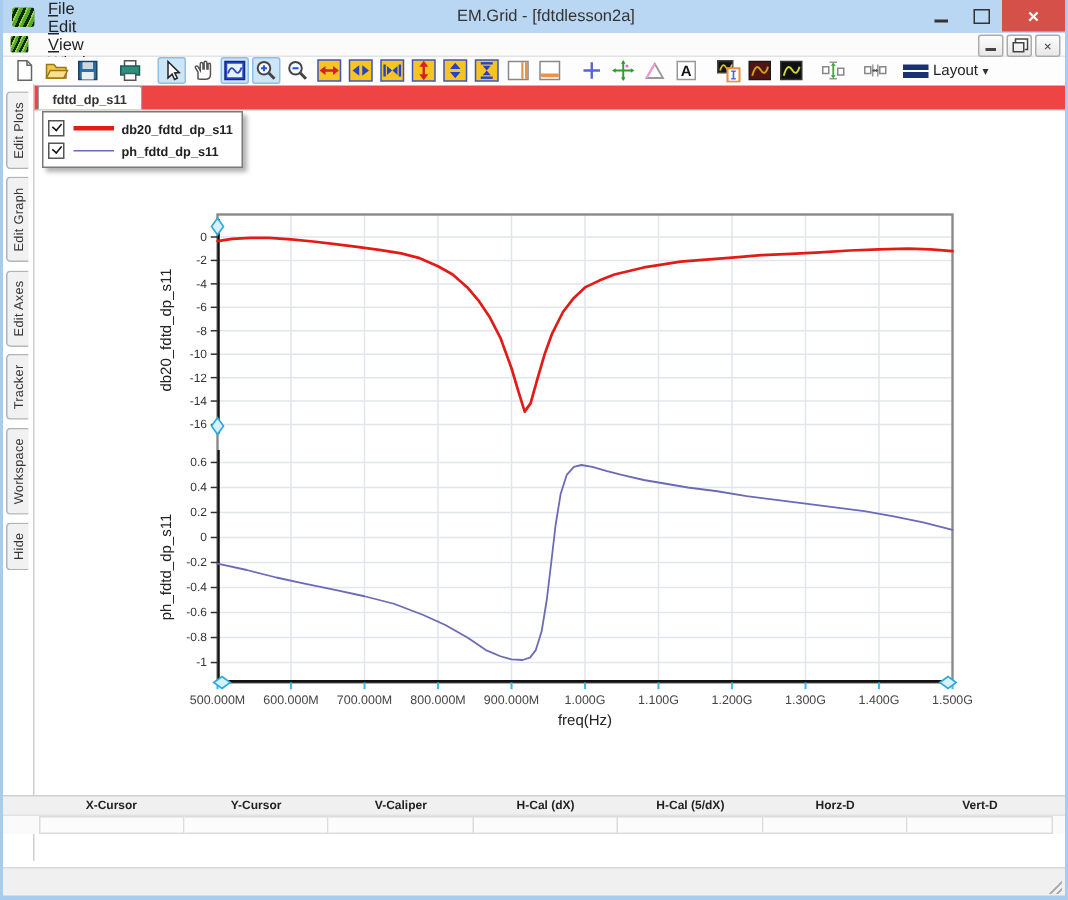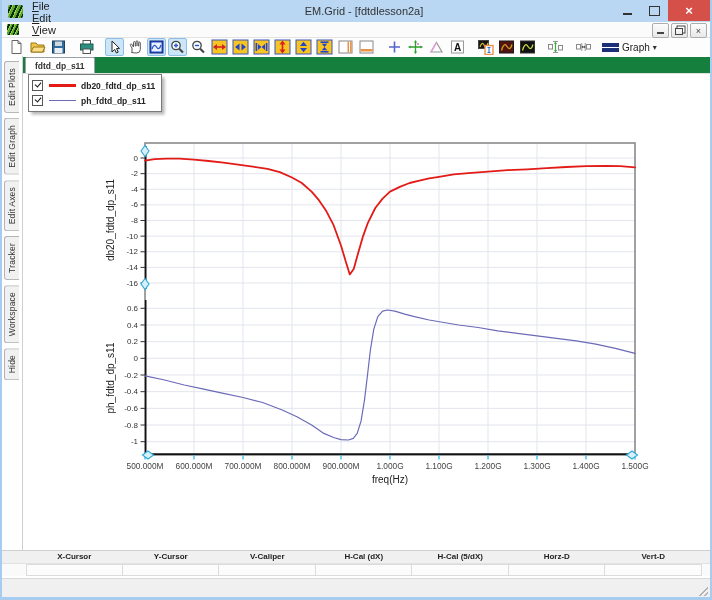--- a/index.html
+++ b/index.html
@@ -34,34 +34,34 @@
   .ti.act{background:#cde6f7;border-color:#8fbfe8;}
   .gap{width:7px;flex:0 0 auto;}
   .layout-btn{display:inline-flex;align-items:center;gap:3px;margin-left:8px;font-size:10px;color:#222;}
   .layout-swatch{width:17px;height:9px;background:linear-gradient(#1b2f77 0 4px,#fff 4px 5px,#1b2f77 5px 9px);}
   .layout-caret{font-size:8px;color:#333;}
   
   .client{position:absolute;left:0;top:56px;width:708px;height:522px;background:#fff;}
   .side-strip{position:absolute;left:0;top:0;width:20px;height:518px;background:#fff;border-right:1px solid #cfcfcf;}
   .side-tab{writing-mode:vertical-rl;transform:rotate(180deg);background:#f1f1f1;border:1px solid #b3b3b3;border-left:none;
             border-radius:0 3px 3px 0;margin:5px 0 0 2px;padding:6px 2px;font-size:8.5px;color:#333;letter-spacing:.2px;}
-  .doc-tabbar{position:absolute;left:21px;top:1px;right:0;height:16px;background:#15803d;border-bottom:1px solid #e0e0e0;}
+  .doc-tabbar{position:absolute;left:21px;top:1px;right:0;height:16px;background:#ef4444;border-bottom:1px solid #e0e0e0;}
   .doc-tab{position:absolute;left:2px;top:0;height:15px;padding:0 9px;background:#fff;border:1px solid #9aa0a6;border-bottom:none;
            border-radius:2px 2px 0 0;font-size:8.5px;font-weight:bold;color:#333;display:flex;align-items:center;}
   
   .legend{position:absolute;left:26px;top:18px;background:#fff;border:1px solid #7a7a7a;box-shadow:2.5px 2.5px 3px rgba(0,0,0,.3);
           padding:3px 6px 3px 3px;z-index:5;}
   .lrow{display:flex;align-items:center;height:15px;}
   .lchk{width:9px;height:9px;border:1px solid #555;background:#fff;position:relative;flex:0 0 auto;}
   .lchk::after{content:'';position:absolute;left:1.5px;top:1px;width:5px;height:3px;border-left:1.5px solid #111;
                border-bottom:1.5px solid #111;transform:rotate(-50deg);}
   .lline{width:27px;margin:0 5px 0 6px;flex:0 0 auto;}
   .llabel{font-size:8.5px;font-weight:bold;color:#222;white-space:nowrap;}
   
-  .stat-wrap{position:absolute;left:0;top:494px;width:708px;}
+  .stat-wrap{position:absolute;left:0;top:474px;width:708px;}
   .stat-head{display:flex;height:12px;background:#f0f0f0;border-top:1px solid #cfcfcf;border-bottom:1px solid #e2e2e2;
              padding-left:24px;}
   .stat-head .sh{width:96.5px;text-align:center;font-size:8px;font-weight:bold;color:#222;line-height:12px;flex:0 0 auto;}
   .stat-cells{display:flex;height:12px;background:#fafafa;padding-left:24px;}
   .stat-cells .sc{width:96.5px;box-sizing:border-box;border:1px solid #dcdcdc;border-left:none;background:#fcfcfc;flex:0 0 auto;font-size:8px;}
   .stat-cells .sc:first-child{border-left:1px solid #dcdcdc;}
   
   .app-status{position:absolute;left:0;top:578px;width:708px;height:19px;background:#f0f0f0;border-top:1px solid #dadada;}
   .grip{position:absolute;right:2px;bottom:2px;width:11px;height:11px;
         background:repeating-linear-gradient(135deg,transparent 0 2px,#b0b0b0 2px 3.5px);
@@ -288,21 +288,21 @@
         <svg width="17" height="16">
           <rect x="1.5" y="5.5" width="4" height="4.5" fill="#fff" stroke="#888"></rect>
           <rect x="11.5" y="5.5" width="4" height="4.5" fill="#fff" stroke="#888"></rect>
           <path d="M6.8 4v8M10.2 4v8" stroke="#999"></path>
           <line x1="7" y1="8" x2="10" y2="8" stroke="#555" stroke-width="1.1"></line>
           <path d="M6.3 8 L8 6.8 V9.2 Z M10.7 8 L9 6.8 V9.2 Z" fill="#555"></path>
         </svg>
       </span>
     <span class="layout-btn">
       <span class="layout-swatch"></span>
-      <span>Graph</span>
+      <span>Layout</span>
       <span class="layout-caret">▾</span>
     </span>
   </div>
 
   <div class="client">
     <div class="side-strip" id="side-strip">
         <div class="side-tab">Edit Plots</div>
         <div class="side-tab">Edit Graph</div>
         <div class="side-tab">Edit Axes</div>
         <div class="side-tab">Tracker</div>

